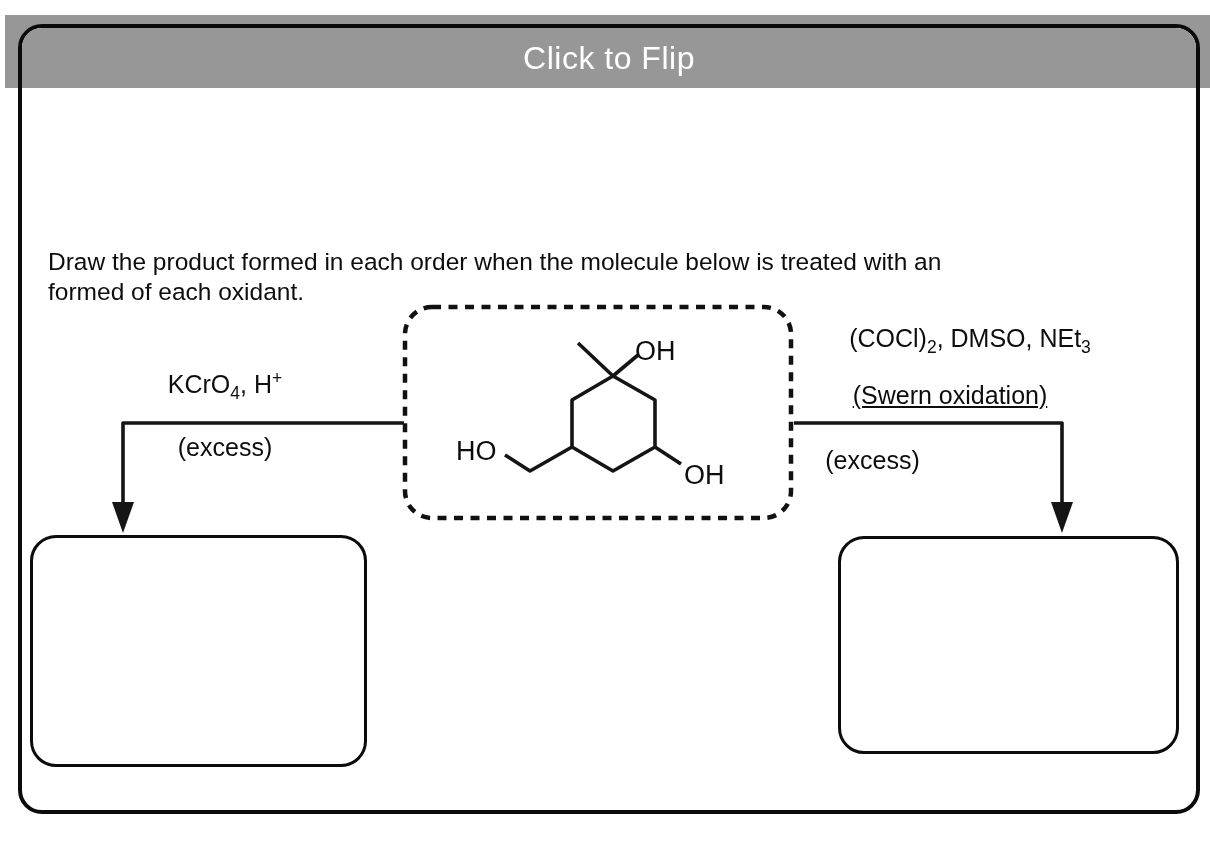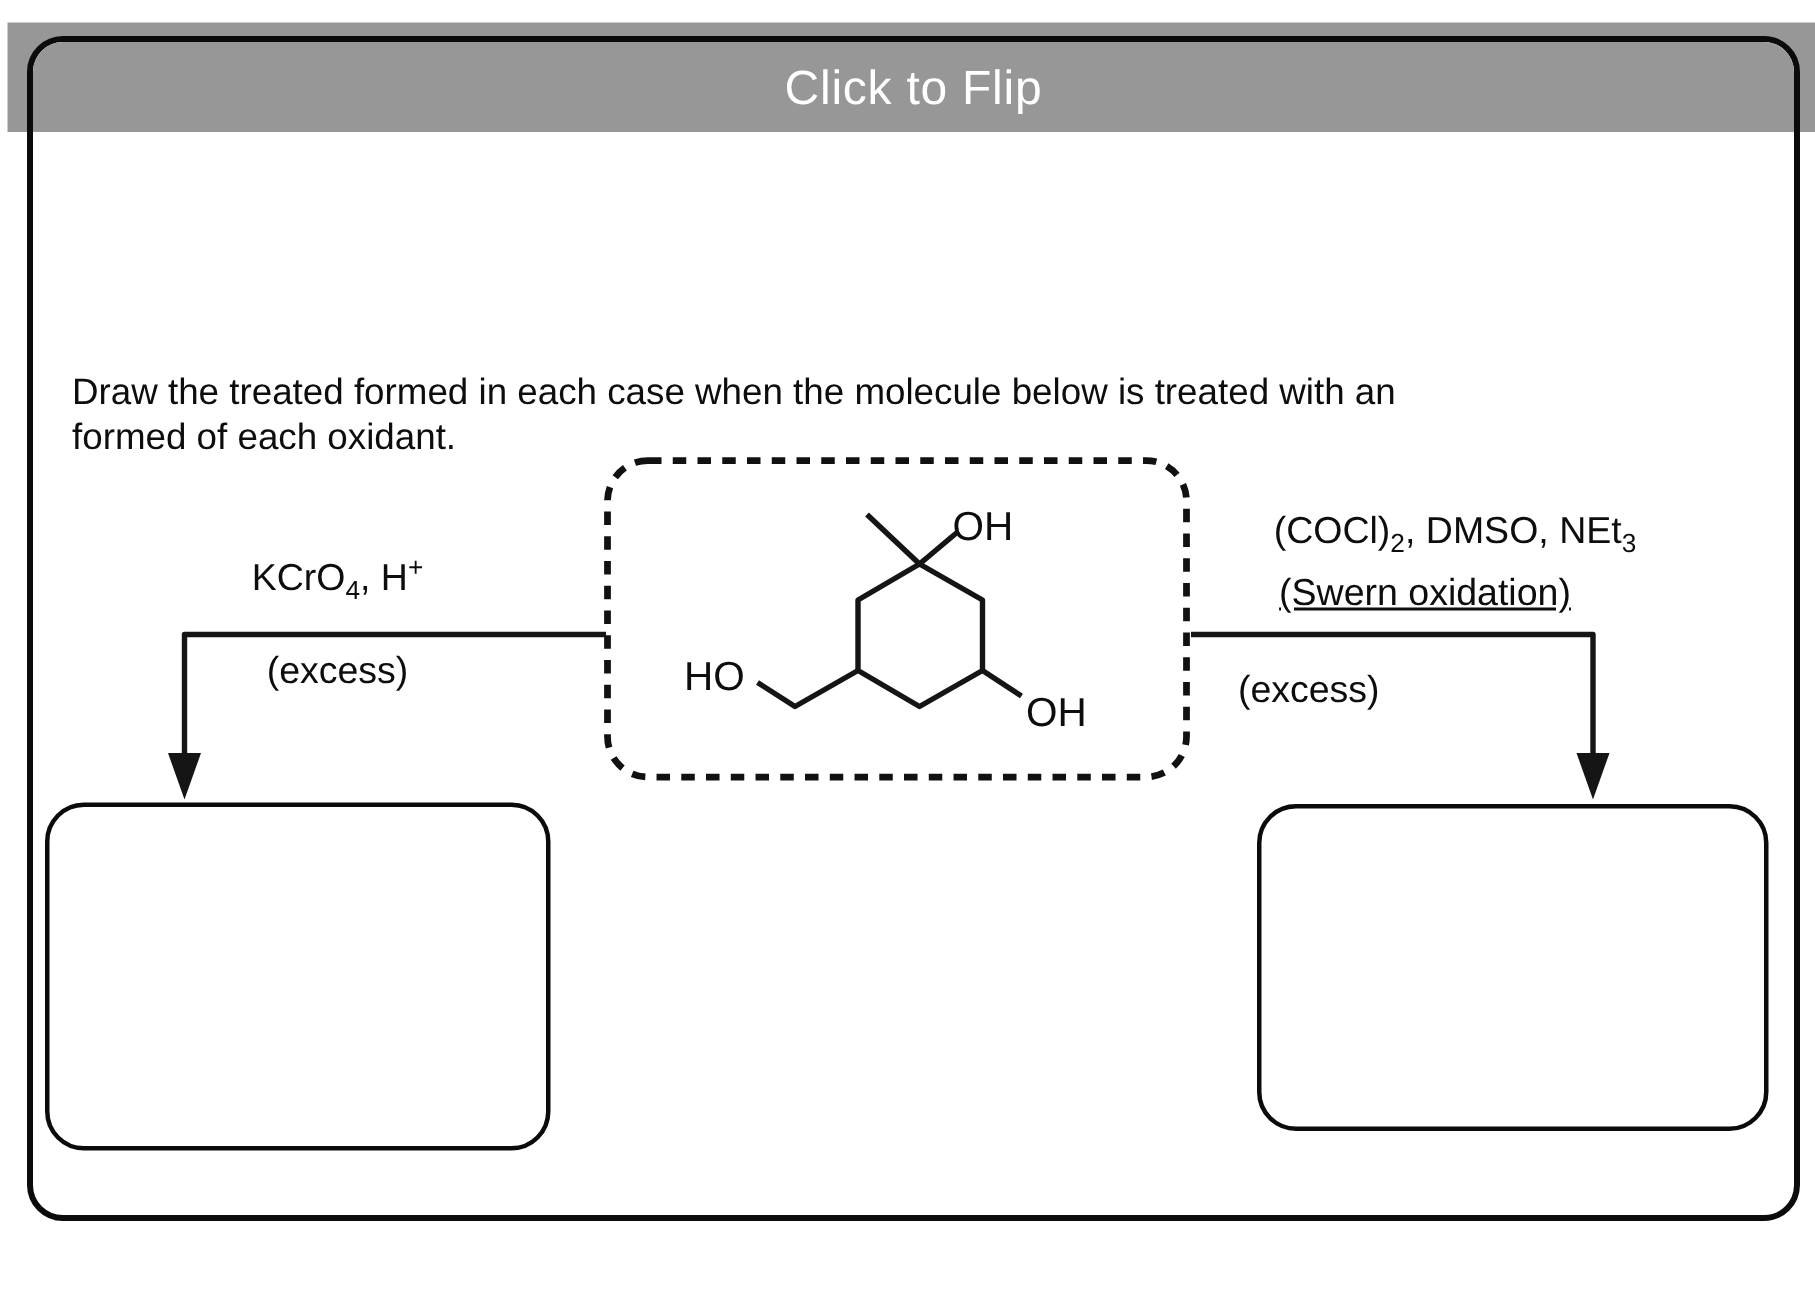--- a/index.html
+++ b/index.html
@@ -24,21 +24,21 @@
   .question{
     left:48px;top:247px;width:1110px;font-size:24.5px;line-height:30px;z-index:2;
   }
   .mol-figure{left:402px;top:304px;width:392px;height:217px;z-index:2;}
   .chem{font-size:25px;white-space:nowrap;z-index:2;}
   .chem sub{font-size:70%;}
   .chem sup{font-size:70%;}
   .centered{text-align:center;}
   .kcr{left:150px;top:368px;width:150px;}
   .excess-left{left:150px;top:433px;width:150px;}
-  .coci{left:810px;top:340px;width:320px;}
+  .coci{left:810px;top:324px;width:320px;}
   .swern{left:810px;top:381px;width:280px;text-decoration:underline;}
   .excess-right{left:810px;top:446px;width:125px;}
   .arrow-svg{z-index:2;}
   .arrow-left{left:108px;top:416px;width:300px;height:122px;}
   .arrow-right{left:780px;top:416px;width:300px;height:122px;}
   .answer-box{
     border:3.6px solid #0b0b0b;border-radius:26px;background:#ffffff;z-index:2;
   }
   .answer-left{left:30px;top:535px;width:331px;height:226px;}
   .answer-right{left:838px;top:536px;width:335px;height:212px;}
@@ -59,21 +59,21 @@
 
   <div class="abs gray-band"></div>
 
   <div class="abs card">
     <div class="card-header">
       <span class="title">Click to Flip</span>
     </div>
   </div>
 
   <div class="abs question">
-    <div>Draw the treated formed in each case when the molecule below is treated with an</div>
+    <div>Draw the product formed in each order when the molecule below is treated with an</div>
     <div>formed of each oxidant.</div>
   </div>
 
   <svg class="abs mol-figure" viewBox="0 0 392 217" width="392" height="217">
     <rect class="dashrect" x="3" y="3" width="386" height="211" rx="27" stroke-dasharray="9 7.5"></rect>
     <polygon class="ink" points="211,72 253,96 253,143 211,167 170,143 170,96"></polygon>
     <path class="ink" d="M211,72 L176,39"></path>
     <path class="ink" d="M211,72 L236,51"></path>
     <path class="ink" d="M253,143 L279,160"></path>
     <path class="ink" d="M170,143 L128,167 L103,151"></path>

